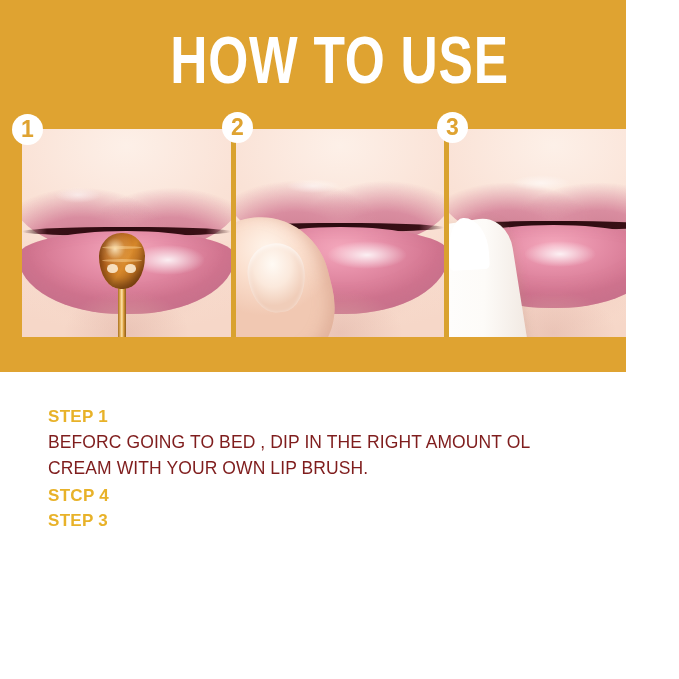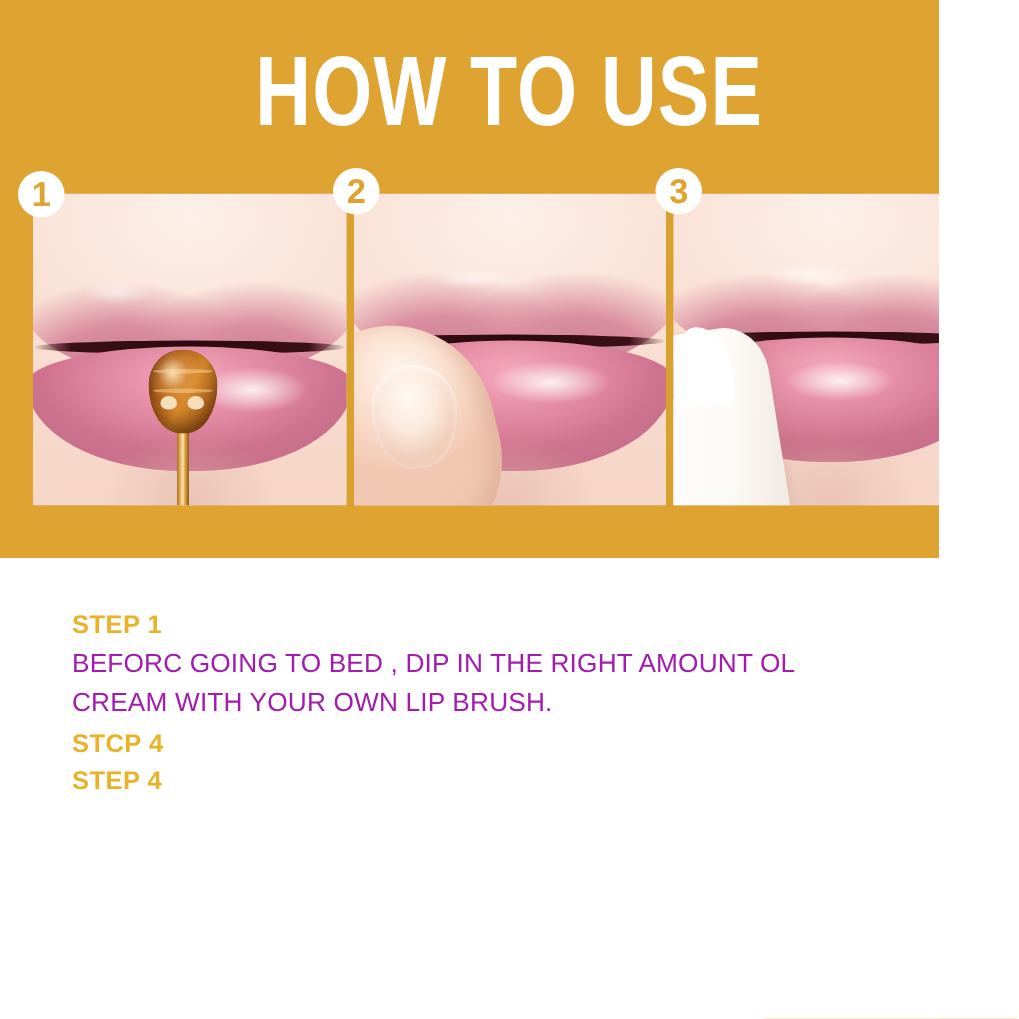--- a/index.html
+++ b/index.html
@@ -251,21 +251,21 @@
   }
   .step-label {
     color: #e8b229;
     font-size: 17px;
     font-weight: bold;
     letter-spacing: 0.3px;
     line-height: 25px;
     margin: 0;
   }
   .step-body {
-    color: #a21caf;
+    color: #7f1d1d;
     font-size: 17.5px;
     line-height: 26px;
     letter-spacing: 0.1px;
     margin: 0 0 2px 0;
     white-space: pre-line;
   }
 </style>
 </head>
 <body>
 
@@ -337,17 +337,17 @@
   <div class="badge" id="badge-3">3</div>
 
   <div class="instructions">
 
     <p class="step-label">STEP 1</p>
     <p class="step-body">BEFORC GOING TO BED , DIP IN THE RIGHT AMOUNT OL
 CREAM WITH YOUR OWN LIP BRUSH.</p>
 
     <p class="step-label">STCP 4</p>
 
-    <p class="step-label">STEP 4</p>
+    <p class="step-label">STEP 3</p>
 
   </div>
 
 </div>
 
 </body></html>

